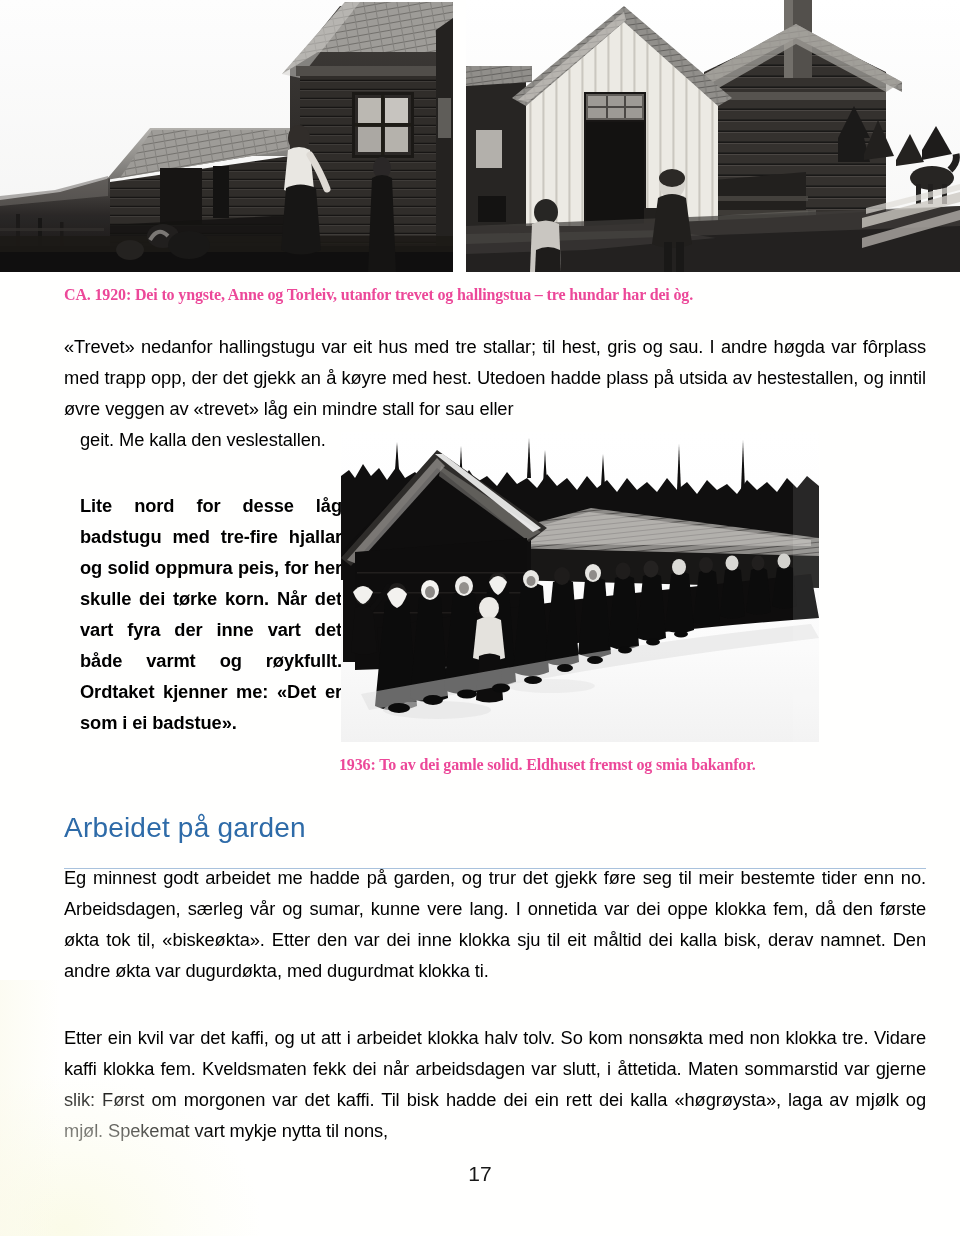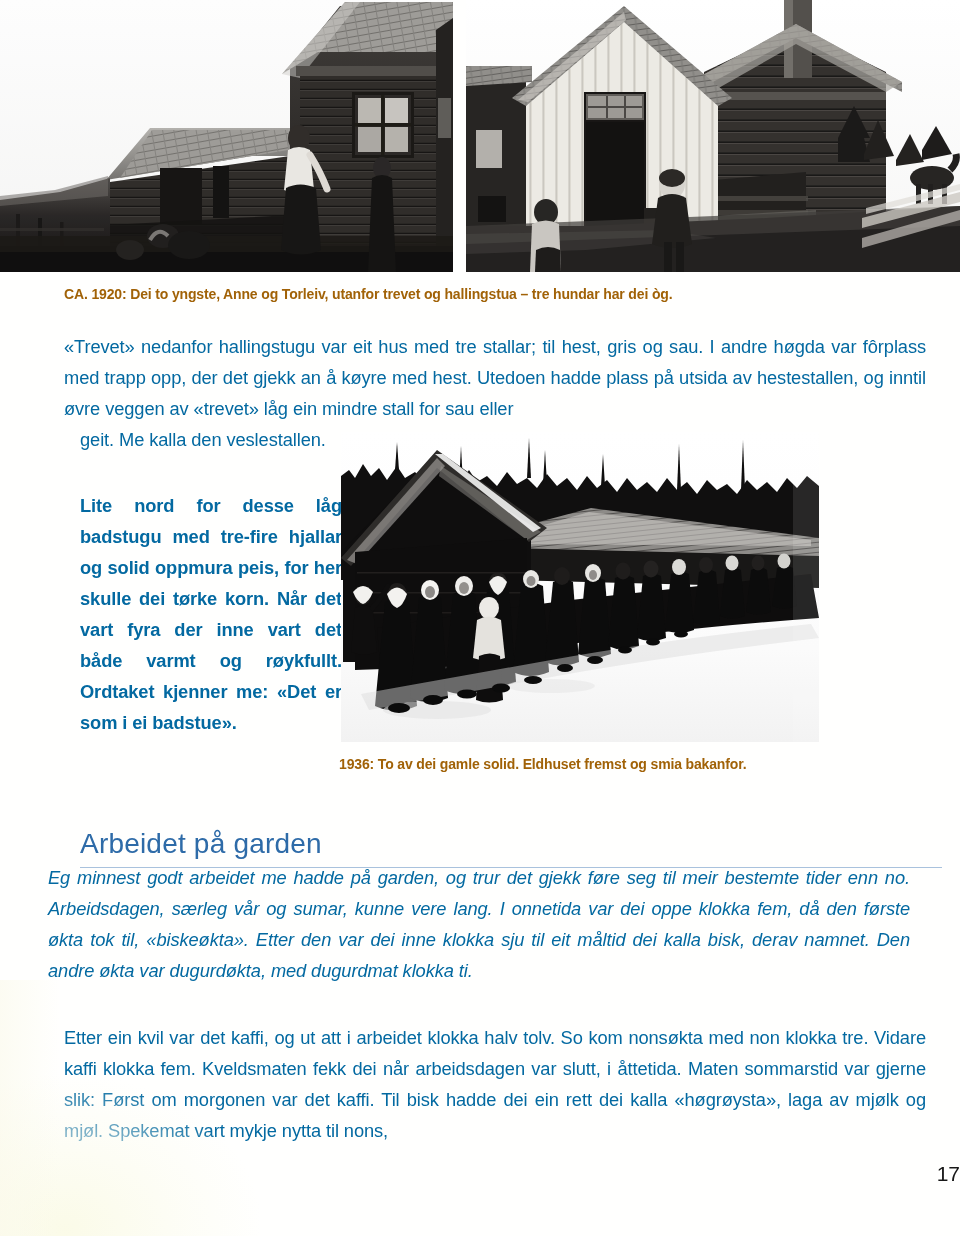--- a/index.html
+++ b/index.html
@@ -63,36 +63,36 @@
     top: 432px;
     width: 478px;
     height: 310px;
     overflow: hidden;
     background: #ffffff;
   }
 
   
   .caption {
     position: absolute;
-    font-family: Liberation Sans, sans-serif;
+    font-family: Liberation Serif, serif;
     font-weight: bold;
-    font-size: 14px;
+    font-size: 16px;
     letter-spacing: -0.15px;
-    color: #a16207;
+    color: #ec4899;
   }
   .caption-1 { left: 64px; top: 286px; }
   .caption-2 { left: 339px; top: 756px; }
 
   
   .body-text {
     position: absolute;
     font-size: 18.3px;
     line-height: 31px;
     text-align: justify;
-    color: #0369a1;
+    color: #000000;
     letter-spacing: -0.1px;
   }
   .para-wide-1 {
     left: 64px;
     top: 331px;
     width: 862px;
   }
   .para-narrow {
     left: 80px;
     top: 424px;
@@ -104,44 +104,43 @@
   
   .section-heading {
     position: absolute;
     left: 64px;
     top: 812px;
     width: 862px;
     font-size: 28px;
     font-weight: normal;
     color: #2e6ba8;
     letter-spacing: 0.2px;
-    padding-bottom: 7px;
+    padding-bottom: 24px;
     border-bottom: 1.4px solid #a9c2dd;
-    margin: 16px;
+    margin: 0;
   }
 
   .para-wide-2 {
-    left: 48px;
+    left: 64px;
     top: 862px;
     width: 862px;
-    font-style: italic;
   }
   .para-wide-3 {
     left: 64px;
     top: 1022px;
     width: 862px;
   }
 
   
   .page-number {
     position: absolute;
     left: 0;
     top: 1162px;
     width: 960px;
-    text-align: right;
+    text-align: center;
     font-size: 21px;
     color: #181818;
   }
 
   
   
   
   .ph { display: block; width: 100%; height: 100%; }
 </style>
 </head>

